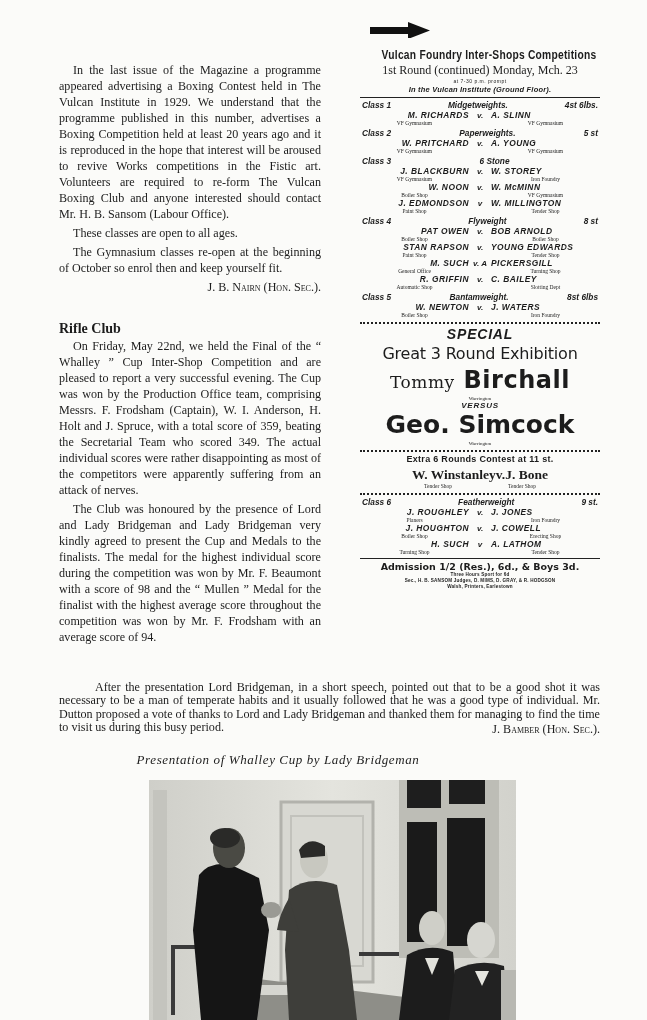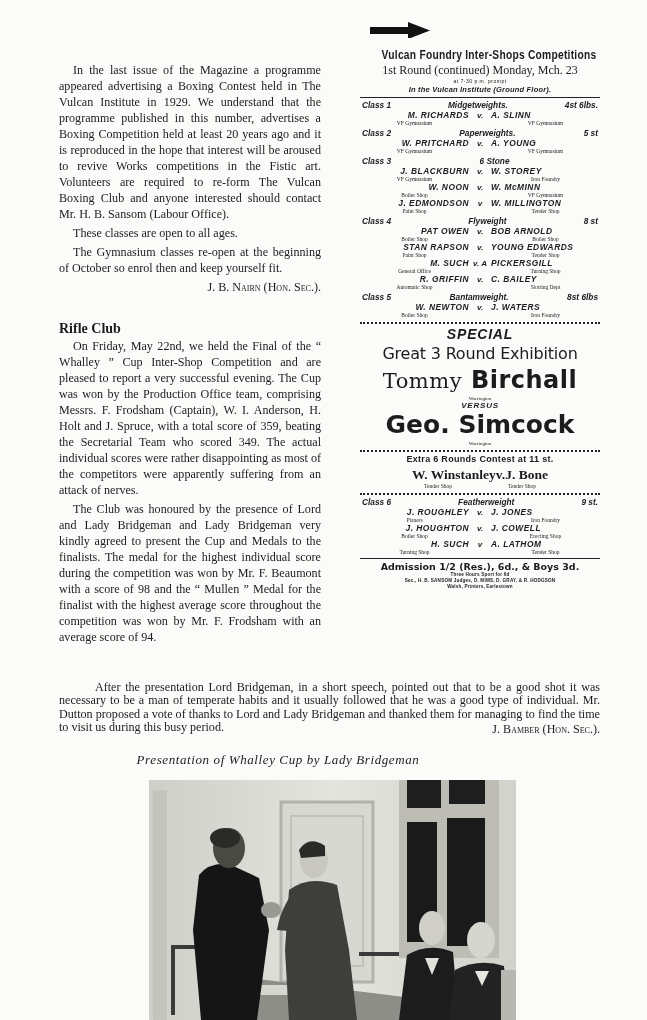--- a/index.html
+++ b/index.html
@@ -39,21 +39,21 @@
   .bout .a { text-align: right; }
   .bout .b { text-align: left; }
   .bout .vs { font-size: 8px; font-weight: bold; font-style: italic; text-align: center; }
   .shop { font-family: "Liberation Serif", serif; font-size: 5.5px; line-height: 6px; font-style: normal; font-weight: normal; letter-spacing: 0; }
   .bout .a .shop { text-align: center; }
   .bout .b .shop { text-align: center; }
 
   .special { font-size: 14px; font-weight: bold; font-style: italic; letter-spacing: 0.8px; margin-top: 2px; }
   .great { font-family: "DejaVu Sans", sans-serif; font-size: 16px; margin-top: 2px; letter-spacing: -0.2px; white-space: nowrap; }
   .fighter-1 { font-family: "DejaVu Sans", sans-serif; font-weight: bold; font-size: 24px; margin-top: 3px; white-space: nowrap; letter-spacing: 0.5px; }
-  .fighter-1 .first { font-weight: normal; font-family: "DejaVu Serif", serif; font-size: 21px; }
+  .fighter-1 .first { font-weight: normal; font-family: "DejaVu Serif", serif; font-size: 17px; }
   .fighter-from { font-family: "Liberation Serif", serif; font-size: 5px; margin-top: 2px; }
   .versus { font-size: 8px; font-weight: bold; font-style: italic; letter-spacing: 0.8px; }
   .fighter-2 { font-family: "DejaVu Sans", sans-serif; font-weight: bold; font-size: 25px; margin-top: 0; white-space: nowrap; }
   .extra { font-size: 9px; font-weight: bold; letter-spacing: 0.3px; }
   .extra-bout { display: flex; justify-content: center; font-family: "Liberation Serif", serif; font-weight: bold; font-size: 13.5px; margin-top: 3px; white-space: nowrap; }
   .extra-shops { display: flex; justify-content: space-around; font-family: "Liberation Serif", serif; font-size: 5.5px; padding: 0 36px; }
 
   .admission { font-family: "DejaVu Sans", sans-serif; font-size: 9.5px; font-weight: bold; margin-top: 2px; white-space: nowrap; }
   .tiny { font-size: 4.6px; font-weight: bold; line-height: 6px; white-space: nowrap; letter-spacing: 0.2px; }
 

